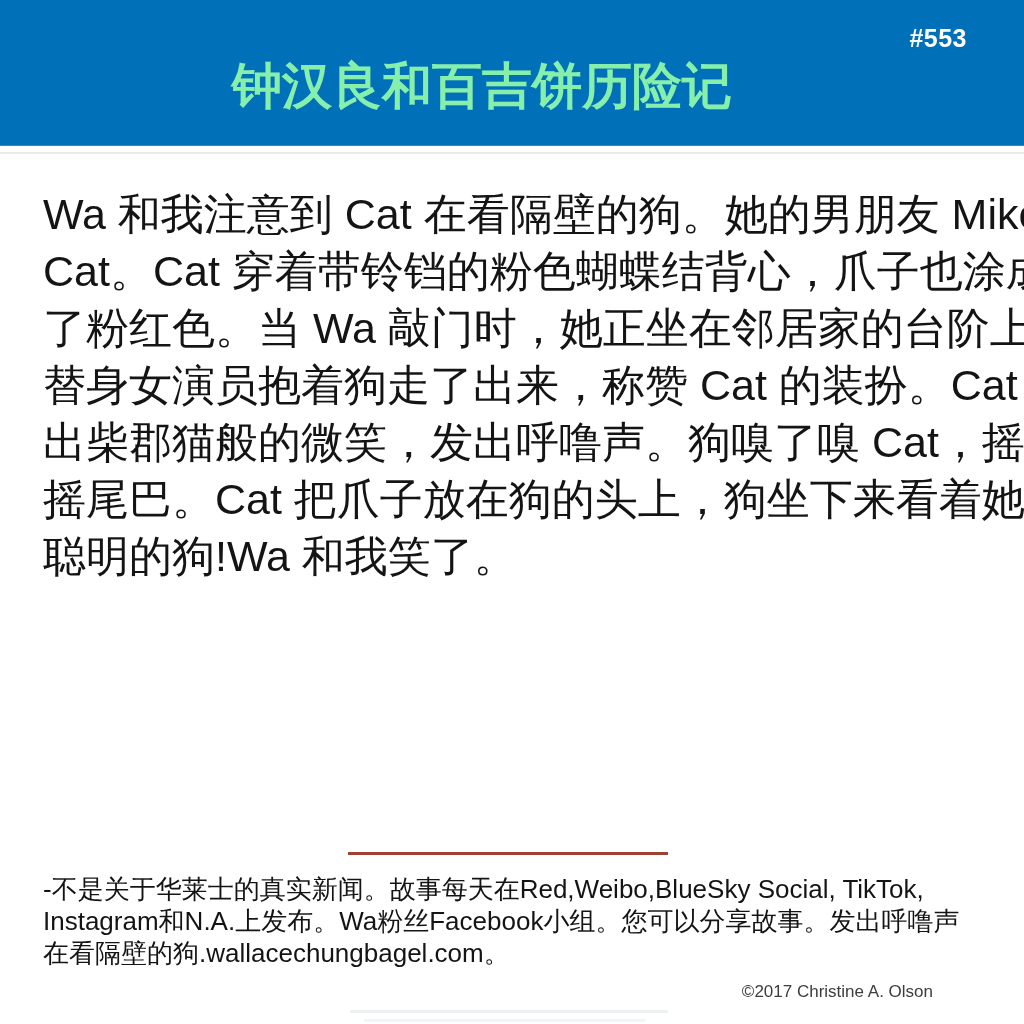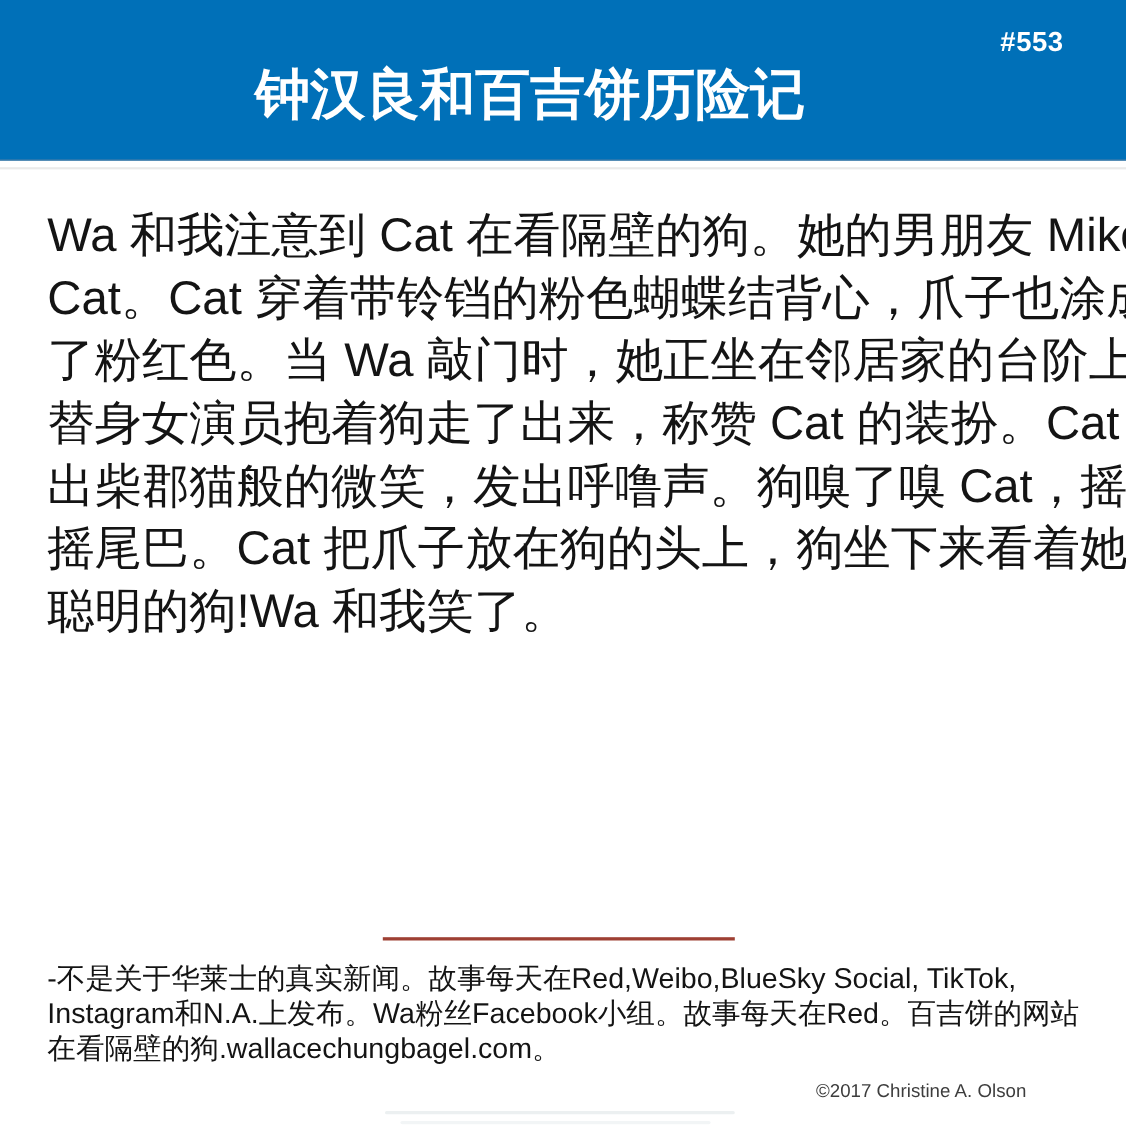--- a/index.html
+++ b/index.html
@@ -27,21 +27,21 @@
     font-size: 25px;
     font-weight: bold;
     letter-spacing: 0.5px;
   }
   .title {
     position: absolute;
     top: 56px;
     left: 0;
     right: 60px;
     text-align: center;
-    color: #ffffff;
+    color: #86efac;
     font-size: 50px;
     font-weight: bold;
     line-height: 1.2;
   }
   .header-shadow {
     position: absolute;
     top: 152px; left: 0;
     width: 1024px; height: 2px;
     background: #eaeaea;
   }
@@ -114,21 +114,21 @@
       <div class="story-line">替身女演员抱着狗走了出来，称赞 Cat 的装扮。Cat 露</div>
       <div class="story-line">出柴郡猫般的微笑，发出呼噜声。狗嗅了嗅 Cat，摇了</div>
       <div class="story-line">摇尾巴。Cat 把爪子放在狗的头上，狗坐下来看着她。</div>
       <div class="story-line">聪明的狗!Wa 和我笑了。</div>
     </div>
 
   <div class="divider"></div>
 
   <div class="footer-text">
       <div class="footer-line">-不是关于华莱士的真实新闻。故事每天在Red,Weibo,BlueSky Social, TikTok,</div>
-      <div class="footer-line">Instagram和N.A.上发布。Wa粉丝Facebook小组。故事每天在Red。百吉饼的网站</div>
+      <div class="footer-line">Instagram和N.A.上发布。Wa粉丝Facebook小组。您可以分享故事。发出呼噜声</div>
       <div class="footer-line">在看隔壁的狗.wallacechungbagel.com。</div>
     </div>
 
   <div class="copyright">©2017 Christine A. Olson</div>
 
   <div class="bottom-line bottom-line-1"></div>
   <div class="bottom-line bottom-line-2"></div>
 
 </div>
 

